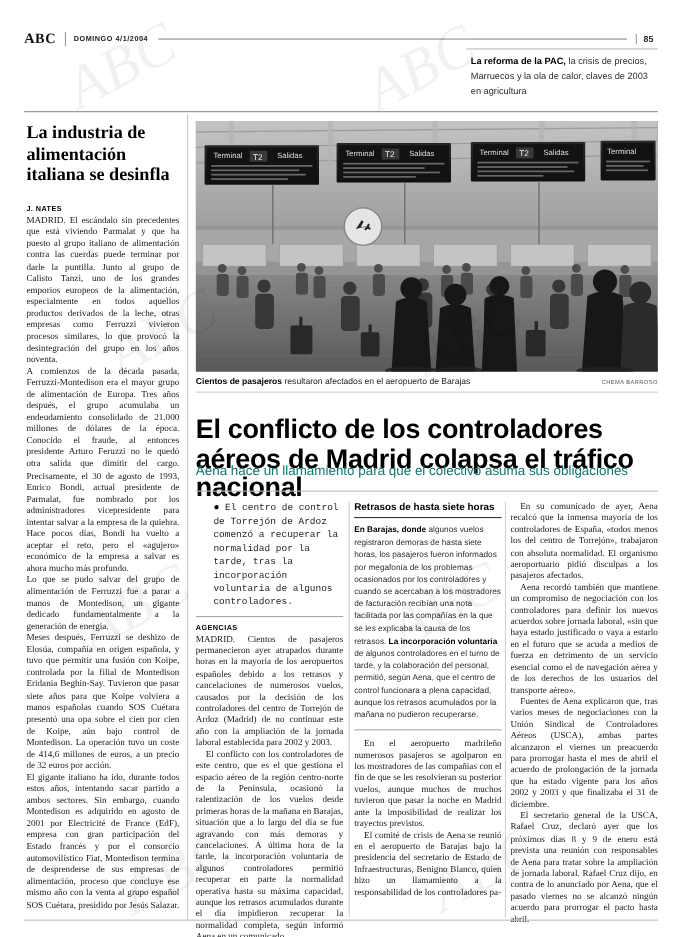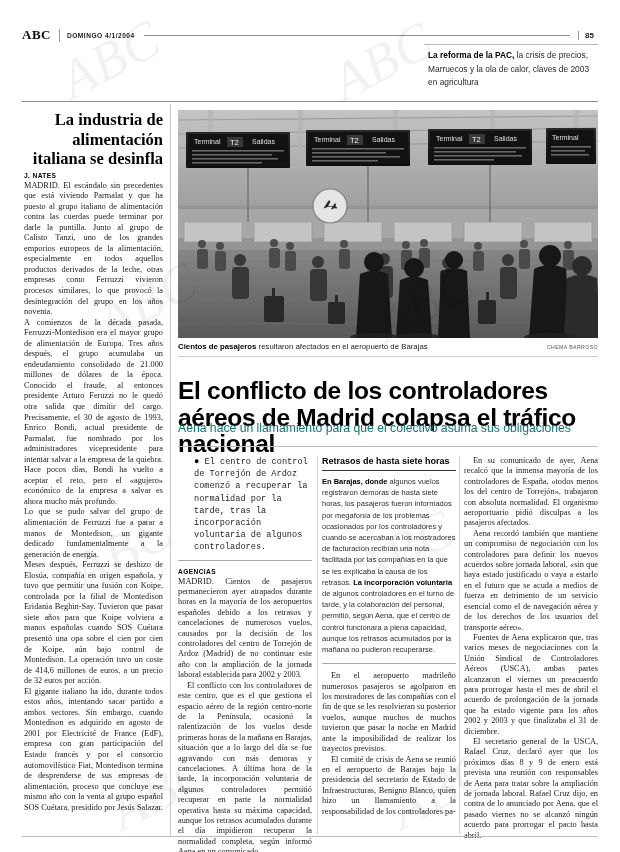--- a/index.html
+++ b/index.html
@@ -139,23 +139,23 @@
     position: absolute;
     left: 24px;
     top: 110px;
     width: 139px;
   }
   .left-headline {
     font-family: "Liberation Serif", serif;
     font-weight: bold;
     font-size: 16.5px;
     line-height: 19.5px;
-    text-align: right;
+    text-align: left;
     color: #000;
-    margin: 0 0 3px 0;
+    margin: 0 0 18px 0;
   }
   .byline {
     font-family: "Liberation Sans", sans-serif;
     font-weight: bold;
     font-size: 6.6px;
     letter-spacing: 0.4px;
     color: #000;
     margin-bottom: 2px;
   }
   .left-body p {

